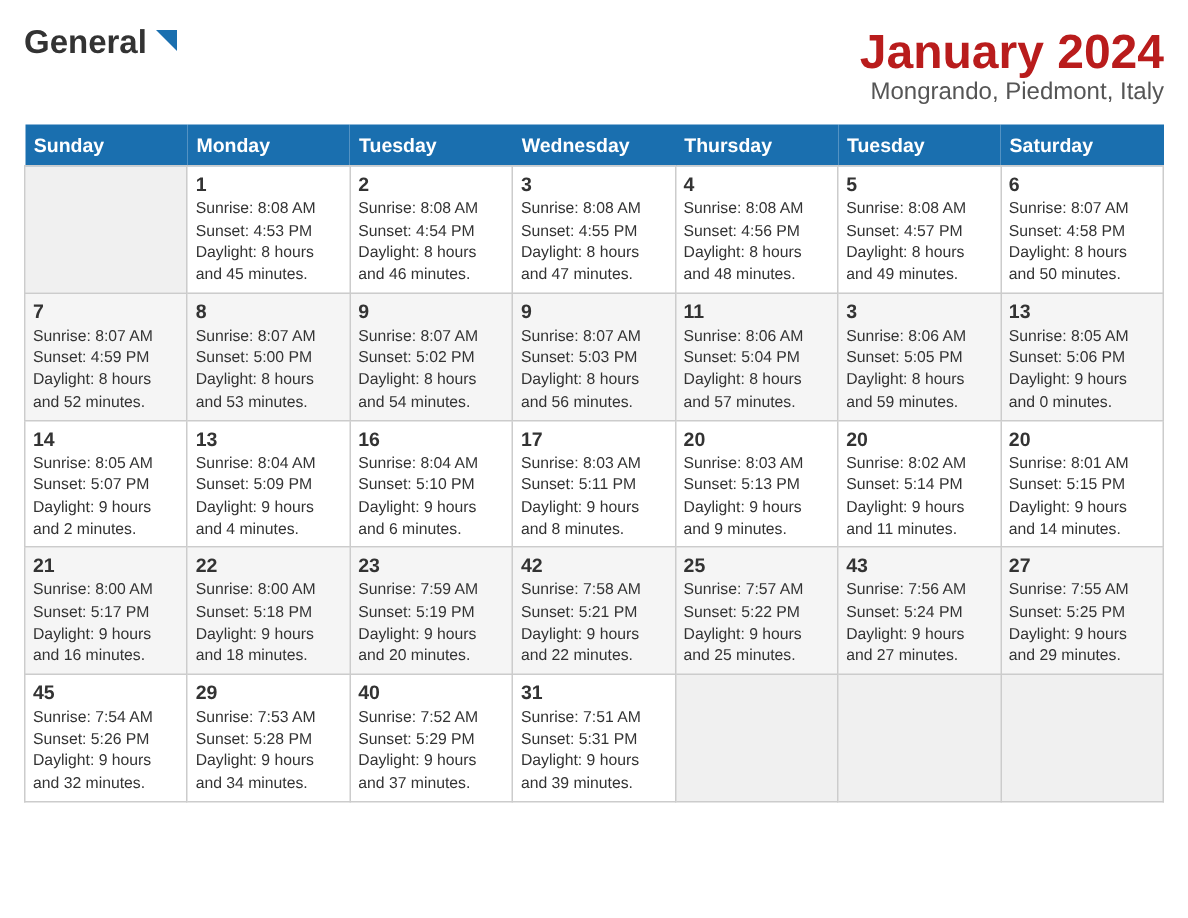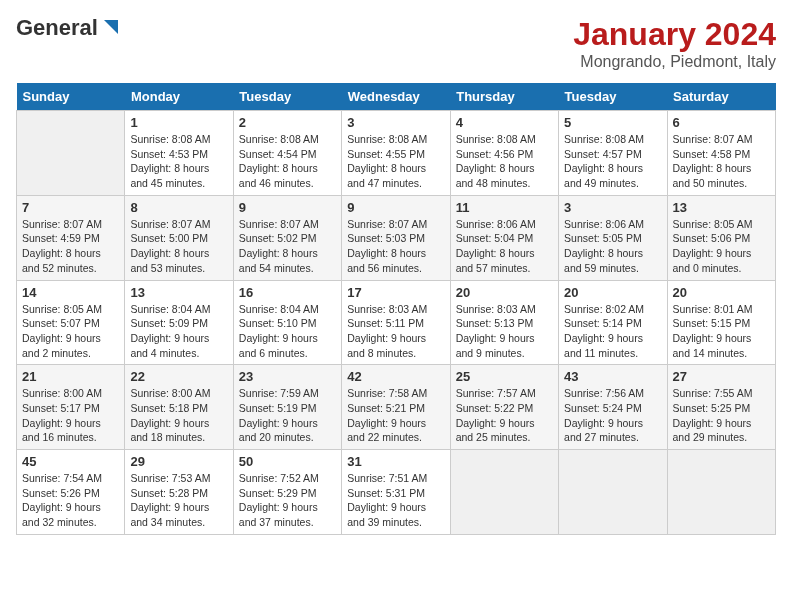--- a/index.html
+++ b/index.html
@@ -237,21 +237,21 @@
       <tr>
         <td>
           <div class="day-number">45</div>
           <div class="day-info">Sunrise: 7:54 AM<br>Sunset: 5:26 PM<br>Daylight: 9 hours<br>and 32 minutes.</div>
         </td>
         <td>
           <div class="day-number">29</div>
           <div class="day-info">Sunrise: 7:53 AM<br>Sunset: 5:28 PM<br>Daylight: 9 hours<br>and 34 minutes.</div>
         </td>
         <td>
-          <div class="day-number">50</div>
+          <div class="day-number">40</div>
           <div class="day-info">Sunrise: 7:52 AM<br>Sunset: 5:29 PM<br>Daylight: 9 hours<br>and 37 minutes.</div>
         </td>
         <td>
           <div class="day-number">31</div>
           <div class="day-info">Sunrise: 7:51 AM<br>Sunset: 5:31 PM<br>Daylight: 9 hours<br>and 39 minutes.</div>
         </td>
         <td class="empty"></td>
         <td class="empty"></td>
         <td class="empty"></td>
       </tr>

